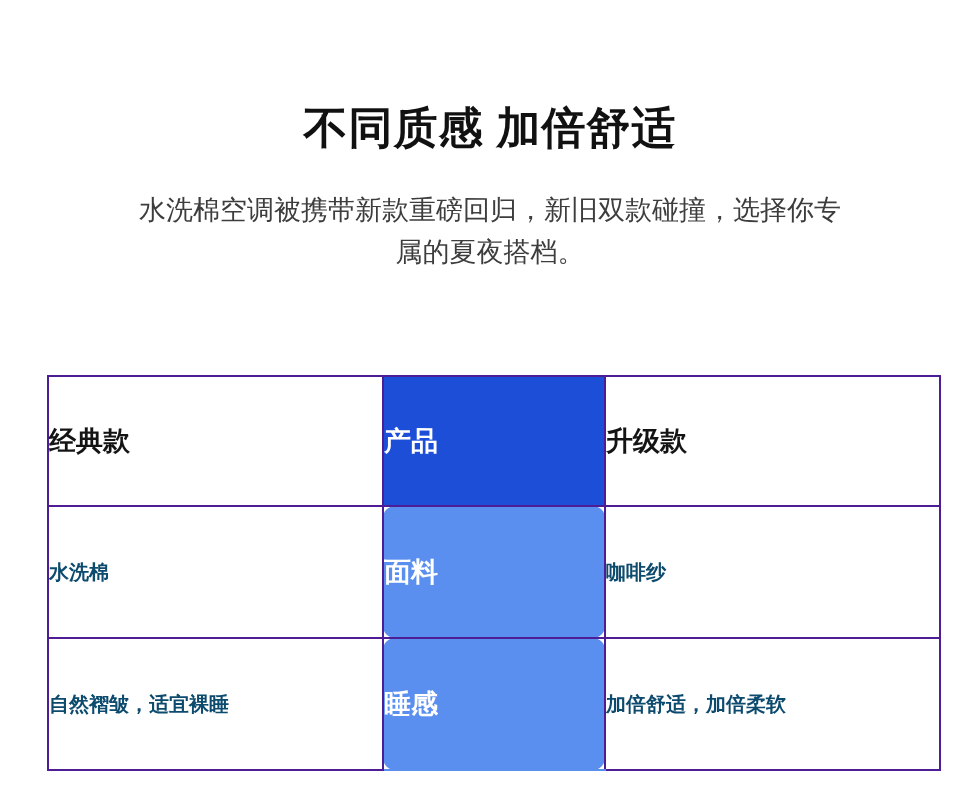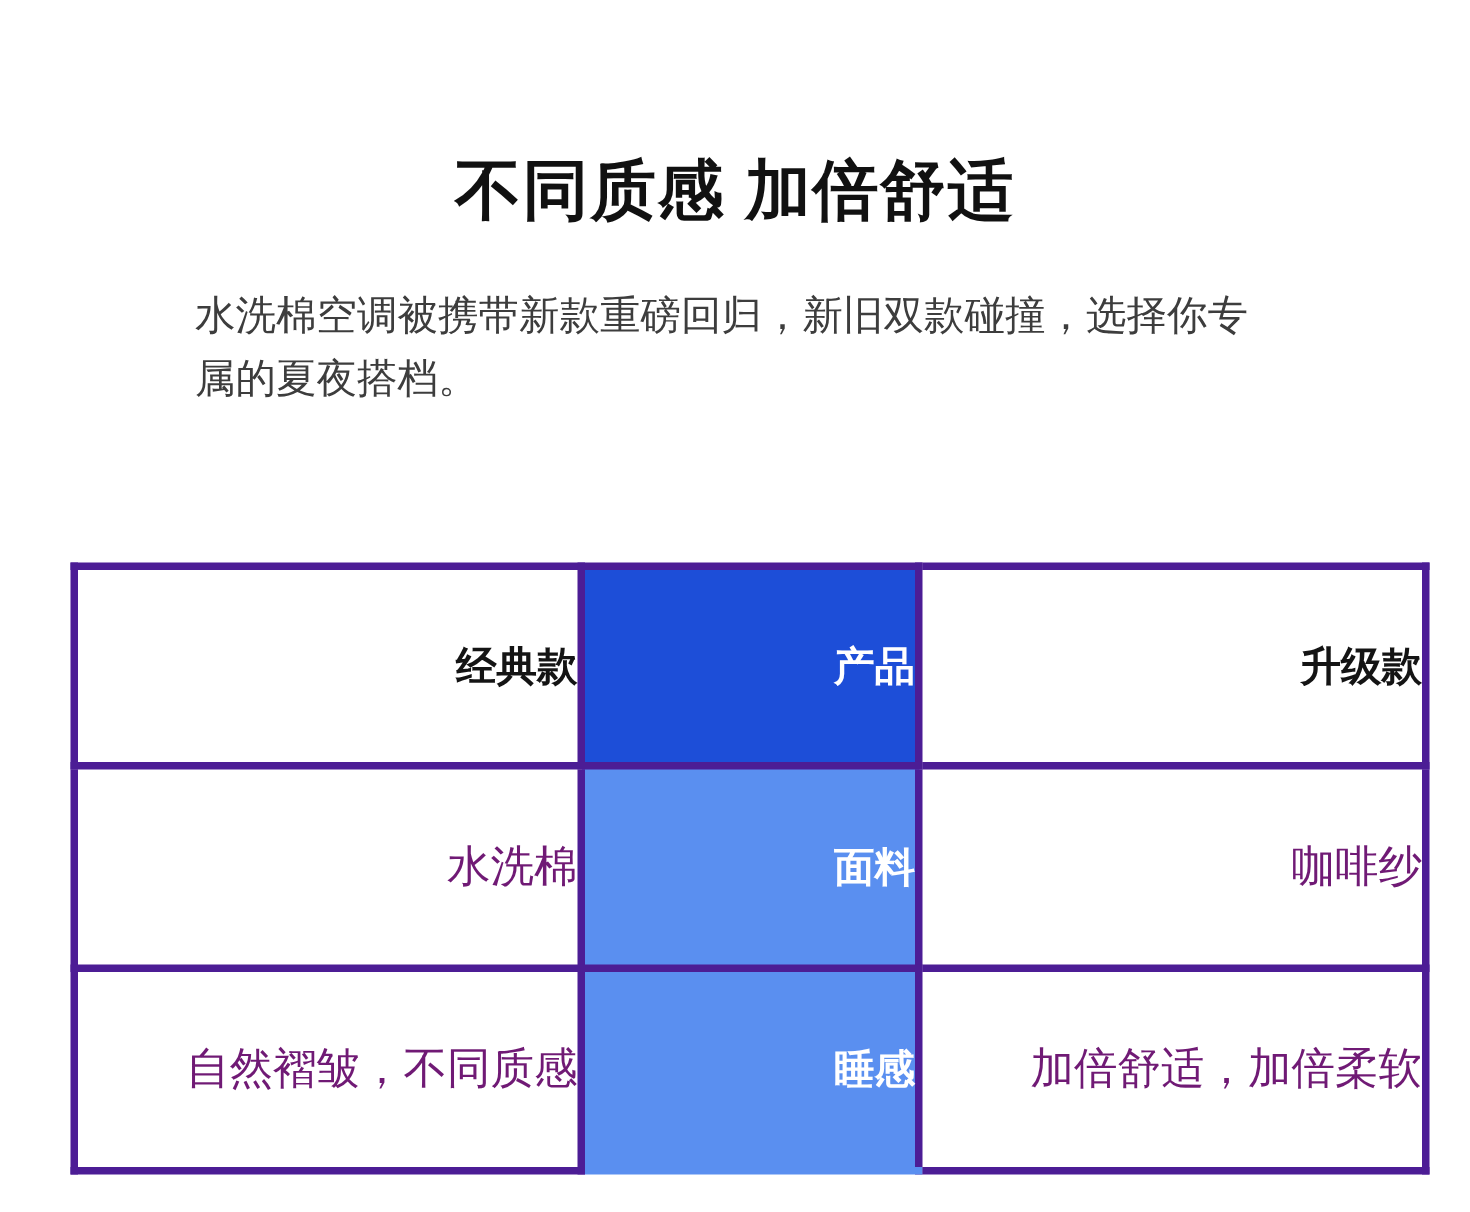--- a/index.html
+++ b/index.html
@@ -27,36 +27,37 @@
     font-size: 44px;
     font-weight: bold;
     letter-spacing: 1px;
     color: #111111;
     line-height: 1.1;
   }
   .subtitle {
     margin: 0 auto;
     padding-top: 38px;
     width: 720px;
+    text-align: center;
     font-size: 27px;
     line-height: 1.55;
     color: #3d3d3d;
     font-weight: normal;
   }
   .compare-table {
     position: absolute;
     left: 47px;
     top: 375px;
     width: 886px;
     border-collapse: collapse;
     table-layout: fixed;
   }
   .compare-table td {
-    border: 5px solid #4c1d95;
-    text-align: right;
+    border: 2px solid #4c1d95;
+    text-align: left;
     vertical-align: middle;
     padding: 0;
   }
   .col-side {
     width: 333px;
   }
   .col-mid {
     width: 220px;
   }
   .row-head td {
@@ -73,31 +74,32 @@
   .cell-head-mid {
     font-size: 27px;
     font-weight: bold;
     color: #ffffff;
     background: #1d4ed8;
     border-left-color: #6b9bf2;
     border-right-color: #6b9bf2;
     border-top-color: #6b9bf2;
   }
   .cell-body {
-    font-size: 29px;
-    color: #701a75;
-    font-weight: normal;
+    font-size: 20px;
+    color: #0c4a6e;
+    font-weight: bold;
   }
   .cell-body-mid {
     font-size: 27px;
     font-weight: bold;
     color: #ffffff;
     background: #5a8ff0;
     border-left-color: #5a8ff0;
     border-right-color: #5a8ff0;
+    border-radius: 12px;
   }
   .cell-body-mid.sep-top {
     border-top-color: #ffffff;
   }
   .cell-body-mid.last {
     border-bottom-color: #5a8ff0;
     font-family: Liberation Serif, serif;
   }
 </style>
 </head>
@@ -115,20 +117,20 @@
         <td class="col-side cell-head">经典款</td>
         <td class="col-mid cell-head-mid">产品</td>
         <td class="col-side cell-head">升级款</td>
       </tr>
       <tr class="row-body">
         <td class="col-side cell-body">水洗棉</td>
         <td class="col-mid cell-body-mid sep-top">面料</td>
         <td class="col-side cell-body">咖啡纱</td>
       </tr>
       <tr class="row-body">
-        <td class="col-side cell-body">自然褶皱，不同质感</td>
+        <td class="col-side cell-body">自然褶皱，适宜裸睡</td>
         <td class="col-mid cell-body-mid sep-top last">睡感</td>
         <td class="col-side cell-body">加倍舒适，加倍柔软</td>
       </tr>
     </tbody>
   </table>
 
 </div>
 
 </body></html>

